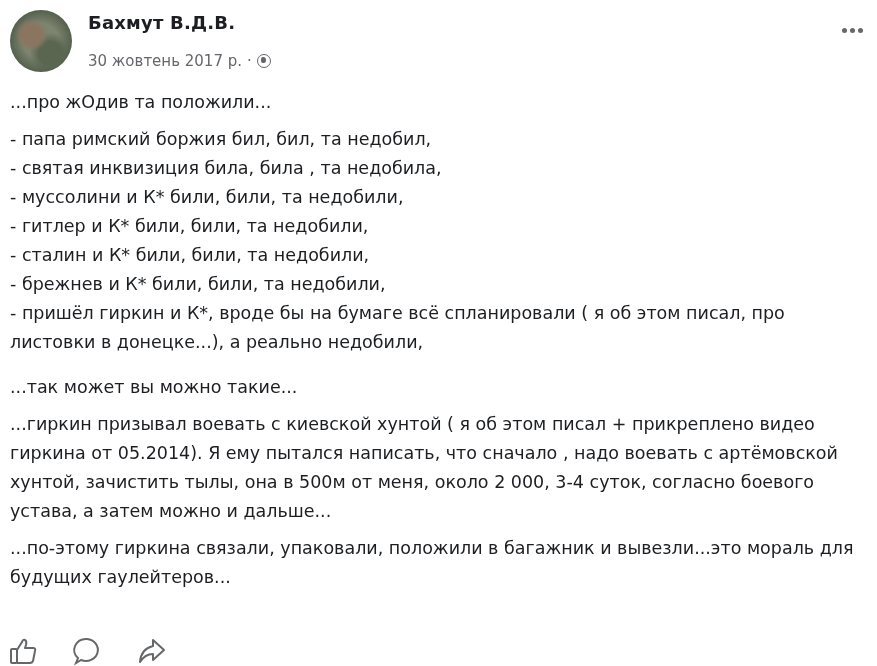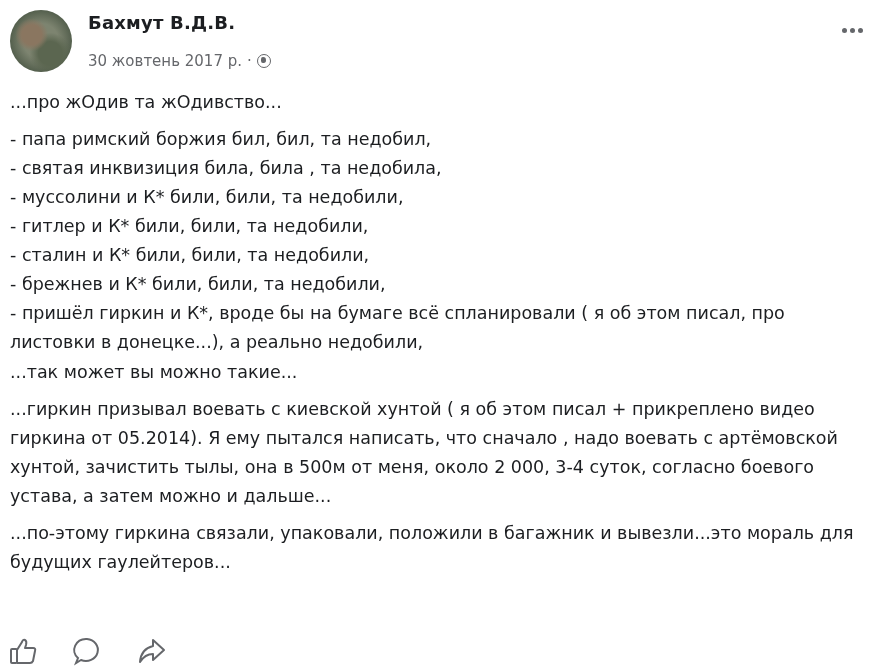--- a/index.html
+++ b/index.html
@@ -19,21 +19,21 @@
     .meta { margin-left: 16px; }
     .author { font-size: 18px; font-weight: bold; color: #1c1e21; letter-spacing: 0.2px; }
     .subline { margin-top: 19px; font-size: 15px; color: #65676b; display: flex; align-items: center; }
     .subline .dot { margin: 0 5px; }
     .globe { width: 14px; height: 14px; border: 1.8px solid #65676b; border-radius: 50%; position: relative; box-sizing: border-box; }
     .globe::after { content: ""; position: absolute; left: 3px; top: 2px; width: 5px; height: 6px; background: #65676b; border-radius: 40% 60% 50% 40%; }
     .more { position: absolute; right: 14px; top: 28px; display: flex; gap: 3px; cursor: pointer; }
     .more span { width: 5px; height: 5px; border-radius: 50%; background: #65676b; display: block; }
     .content { position: absolute; left: 10px; top: 88px; width: 860px; font-size: 17.5px; line-height: 29px; color: #1c1e21; }
     .para { margin: 0 0 8px 0; white-space: pre-wrap; }
-    .para.list { margin-bottom: 1px; }
+    .para.list { margin-bottom: 16px; }
     .actions { position: absolute; left: 8px; top: 636px; display: flex; gap: 34px; align-items: center; }
     .actions .ico { width: 30px; height: 30px; cursor: pointer; }
   </style>
 </head>
 <body>
 
 <div class="post">
   <div class="header">
     <div class="avatar"></div>
     <div class="meta">
@@ -46,21 +46,21 @@
     </div>
   </div>
 
   <div class="more">
     <span></span>
     <span></span>
     <span></span>
   </div>
 
   <div class="content">
-    <p class="para">...про жОдив та жОдивство...</p>
+    <p class="para">...про жОдив та положили...</p>
     <p class="para list">- папа римский боржия бил, бил, та недобил,
 - святая инквизиция била, била , та недобила,
 - муссолини и К* били, били, та недобили,
 - гитлер и К* били, били, та недобили,
 - сталин и К* били, били, та недобили,
 - брежнев и К* били, били, та недобили,
 - пришёл гиркин и К*, вроде бы на бумаге всё спланировали ( я об этом писал, про листовки в донецке...), а реально недобили,</p>
     <p class="para">...так может вы можно такие...</p>
     <p class="para">...гиркин призывал воевать с киевской хунтой ( я об этом писал + прикреплено видео гиркина от 05.2014). Я ему пытался написать, что сначало , надо воевать с артёмовской хунтой, зачистить тылы, она в 500м от меня, около 2 000, 3-4 суток, согласно боевого устава, а затем можно и дальше...</p>
     <p class="para">...по-этому гиркина связали, упаковали, положили в багажник и вывезли...это мораль для будущих гаулейтеров...</p>

